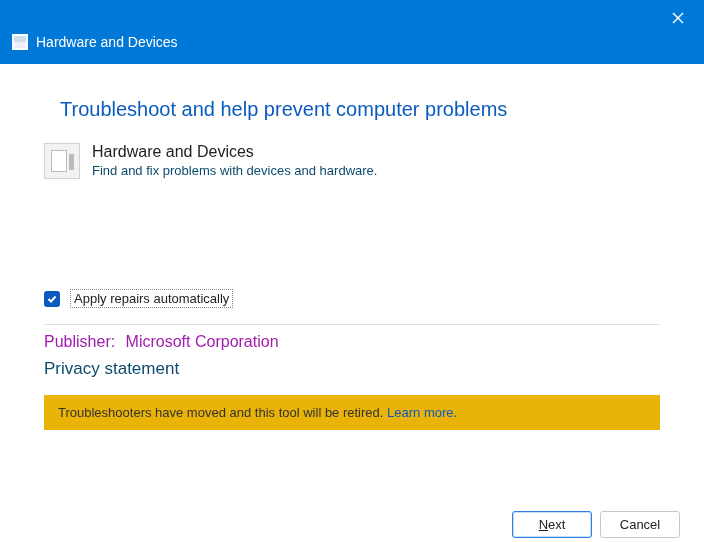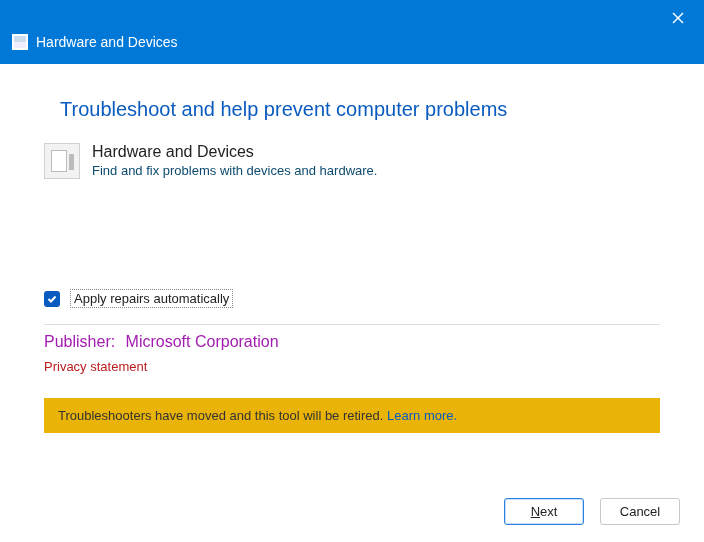--- a/index.html
+++ b/index.html
@@ -115,45 +115,45 @@
     border-top:1px solid #ddd;
     margin:16px 0 8px 0;
   }
   .publisher {
     color:#a21caf;
     margin:6px 0 8px 0;
     font-size:16px;
   }
   .publisher .label { margin-right:6px; }
   .privacy-link {
-    color:#b91c1c;
+    color:#0c4a6e;
     text-decoration:none;
-    font-size:13px;
+    font-size:17px;
     cursor:pointer;
     display:inline-block;
-    margin-bottom:20px;
+    margin-bottom:12px;
   }
   .banner {
     background:#eab308;
     padding:10px 14px;
     font-size:13px;
     color:#333;
     margin-top:4px;
   }
   .banner a {
     color:#0a5bbf;
     text-decoration:none;
     cursor:pointer;
   }
   .button-row {
     position:absolute;
     right:24px;
-    bottom:17px;
+    bottom:4px;
     display:flex;
-    gap:16px;
+    gap:8px;
   }
   .btn {
     min-width:80px;
     padding:5px 16px;
     font-size:13px;
     font-family:inherit;
     background:#fff;
     color:#222;
     border:1px solid #c8c8c8;
     border-radius:3px;

